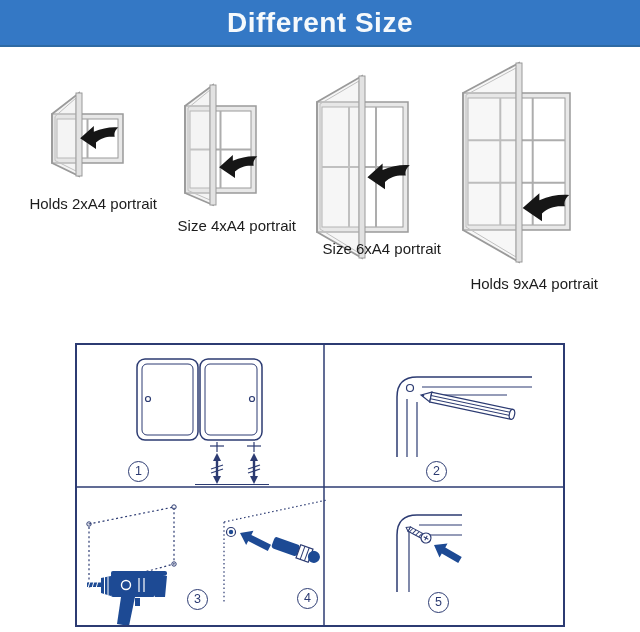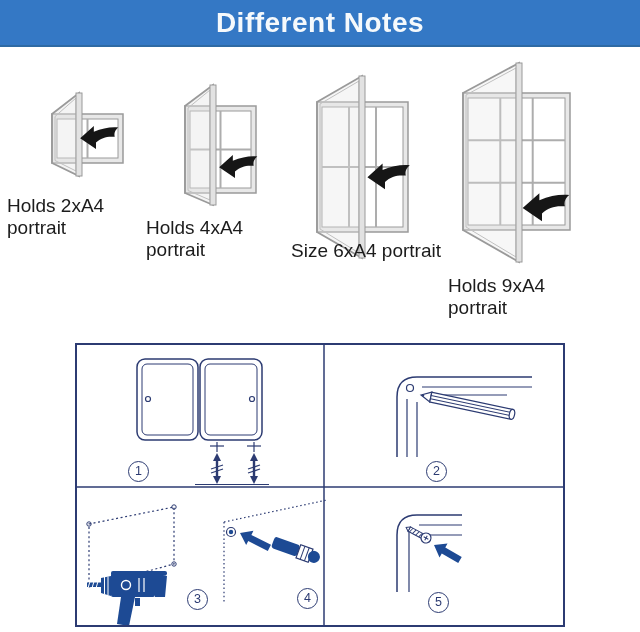--- a/index.html
+++ b/index.html
@@ -10,37 +10,37 @@
   .banner{position:absolute;left:0;width:640px;display:flex;align-items:center;justify-content:center;
           background:#3478c5;border-bottom:2px solid #2e6aa4;}
   .banner .banner-text{color:#f5f9fc;font-weight:bold;letter-spacing:0.5px;}
   .banner.top{top:0;height:45px;}
   .banner.top .banner-text{font-size:28px;}
   .banner.mid{top:281px;height:48px;}
   .banner.mid .banner-text{font-size:27px;}
 
   
   .size-fig{position:absolute;}
-  .size-label{position:absolute;width:150px;text-align:left;color:#1c1c1c;font-size:19px;}
+  .size-label{position:absolute;width:150px;text-align:right;color:#1c1c1c;font-size:15px;}
 
   
   .install-panel{position:absolute;left:75px;top:343px;width:490px;height:284px;
                  border:2px solid #2c3b72;box-sizing:border-box;background:#ffffff;}
   .install-panel svg{position:absolute;left:0;top:0;}
   .step-badge{position:absolute;width:21px;height:21px;border:1.5px solid #2c3b72;border-radius:50%;
               box-sizing:border-box;display:flex;align-items:center;justify-content:center;
               color:#2c3b72;font-size:12.5px;line-height:1;background:#ffffff;}
 </style>
 </head>
 <body>
 
 <div class="stage">
 
   <div class="banner top">
-    <span class="banner-text">Different Notes</span>
+    <span class="banner-text">Different Size</span>
   </div>
 
   <svg width="0" height="0" style="position:absolute" aria-hidden="true">
     <defs>
       <path id="swingArrow" d="M6,48 L44,14 L44,30 C68,20 90,16 112,18 C102,26 100,34 102,44 C82,42 64,46 50,60 L50,78 Z"></path>
     </defs>
   </svg>
 
   <svg class="size-fig" style="left:40px;top:85px" width="95" height="100" viewBox="0 0 95 100">
     <rect x="12" y="29" width="71" height="49" fill="#e8e8e8" stroke="#9a9a9a" stroke-width="1.5"></rect>
@@ -56,21 +56,21 @@
   <svg class="size-fig" style="left:175px;top:78px" width="95" height="155" viewBox="0 0 95 155">
     <rect x="10" y="28" width="71" height="87" fill="#e8e8e8" stroke="#9a9a9a" stroke-width="1.5"></rect>
     <rect x="15" y="33" width="61" height="77" fill="#ffffff" stroke="#9a9a9a" stroke-width="1"></rect>
     <line x1="45.5" y1="33" x2="45.5" y2="110" stroke="#adadad" stroke-width="2"></line>
     <line x1="15" y1="71.5" x2="76" y2="71.5" stroke="#adadad" stroke-width="2"></line>
     <polygon points="10,28 38,7 38,127 10,115" fill="rgba(228,228,228,0.4)" stroke="#9a9a9a" stroke-width="1.8"></polygon>
     <polygon points="13,30 35,12 35,122 13,112.5" fill="none" stroke="#c0c0c0" stroke-width="1"></polygon>
     <rect x="35" y="7" width="6" height="120" fill="#e2e2e2" stroke="#9a9a9a" stroke-width="1"></rect>
     <use href="#swingArrow" transform="translate(42,72) scale(0.36)" fill="#161616"></use>
   </svg>
-  <div class="size-label" style="left:146px;top:217px">Holds 4xA4 portrait</div>
+  <div class="size-label" style="left:146px;top:217px">Size 4xA4 portrait</div>
 
   <svg class="size-fig" style="left:305px;top:68px" width="115" height="195" viewBox="0 0 115 195">
     <rect x="12" y="34" width="91" height="130" fill="#e8e8e8" stroke="#9a9a9a" stroke-width="1.5"></rect>
     <rect x="17" y="39" width="81" height="120" fill="#ffffff" stroke="#9a9a9a" stroke-width="1"></rect>
     <line x1="44" y1="39" x2="44" y2="159" stroke="#adadad" stroke-width="2"></line>
     <line x1="71" y1="39" x2="71" y2="159" stroke="#adadad" stroke-width="2"></line>
     <line x1="17" y1="99" x2="98" y2="99" stroke="#adadad" stroke-width="2"></line>
     <polygon points="12,34 57,8 57,190 12,164" fill="rgba(228,228,228,0.35)" stroke="#9a9a9a" stroke-width="1.8"></polygon>
     <polygon points="15,36 54,13 54,185 15,161" fill="none" stroke="#c0c0c0" stroke-width="1"></polygon>
     <rect x="54" y="8" width="6" height="182" fill="#e2e2e2" stroke="#9a9a9a" stroke-width="1"></rect>

